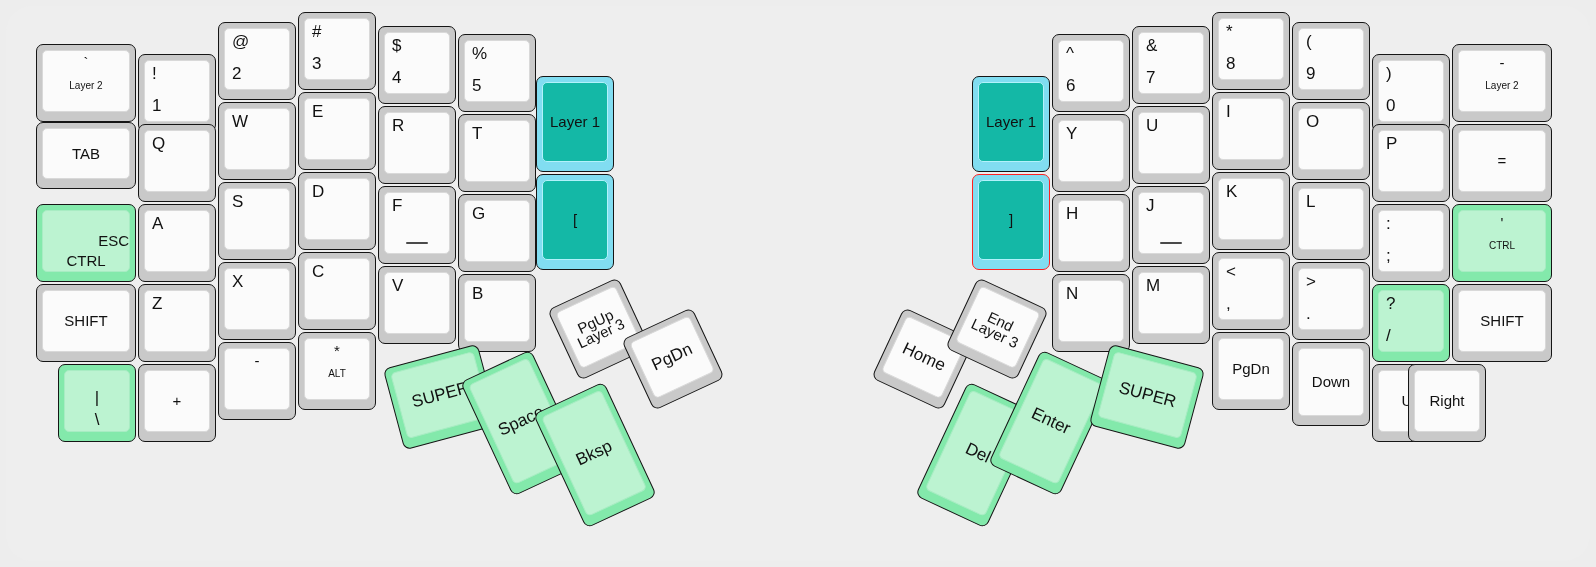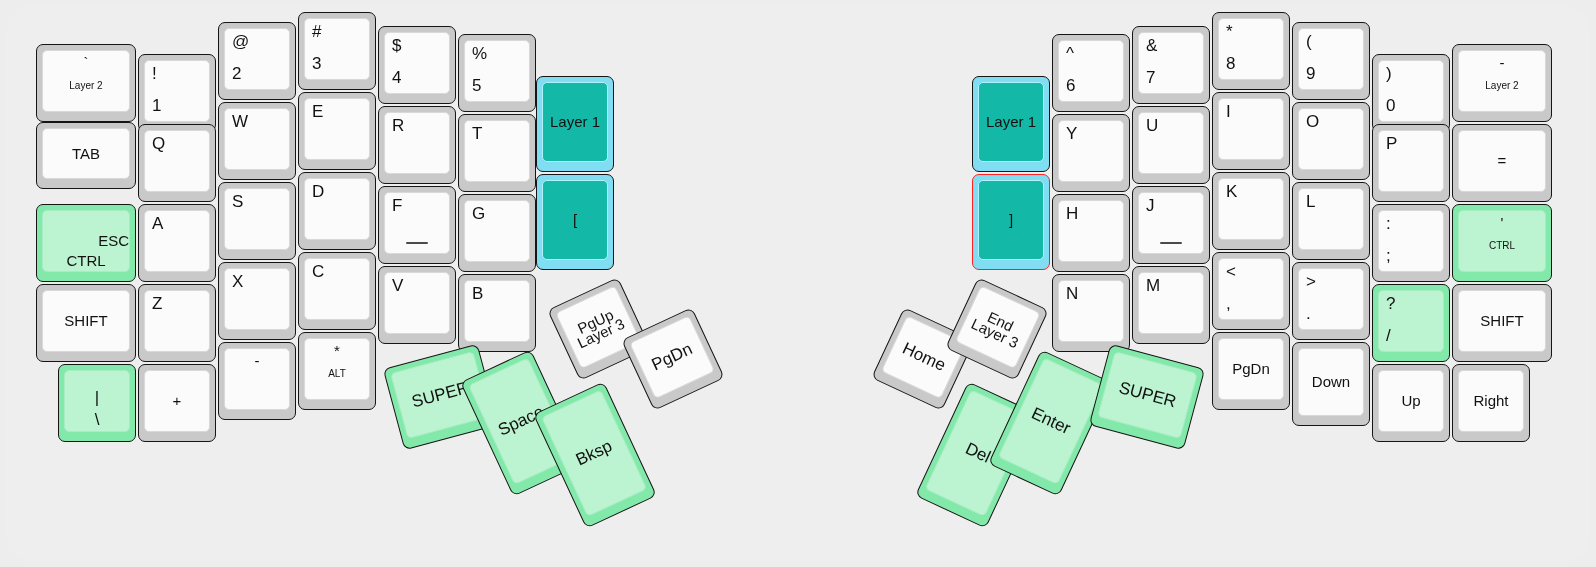--- a/index.html
+++ b/index.html
@@ -420,21 +420,21 @@
         <div class="cap">
           <span class="lg ctop">'</span>
           <span class="lg cmid">CTRL</span>
         </div>
       </div>
       <div class="key" style="left: 1452px; top: 284px; width: 100px; height: 78px;">
         <div class="cap">
           <span class="lg ctr">SHIFT</span>
         </div>
       </div>
-      <div class="key" style="left: 1452px; top: 364px; width: 78px; height: 78px;">
+      <div class="key" style="left: 1408px; top: 364px; width: 78px; height: 78px;">
         <div class="cap">
           <span class="lg ctr">Right</span>
         </div>
       </div>
       <div class="key" style="left: 884px; top: 320px; width: 78px; height: 78px; transform: rotate(25deg);">
         <div class="cap">
           <span class="lg th">Home</span>
         </div>
       </div>
       <div class="key" style="left: 958px; top: 290px; width: 78px; height: 78px; transform: rotate(25deg);">

